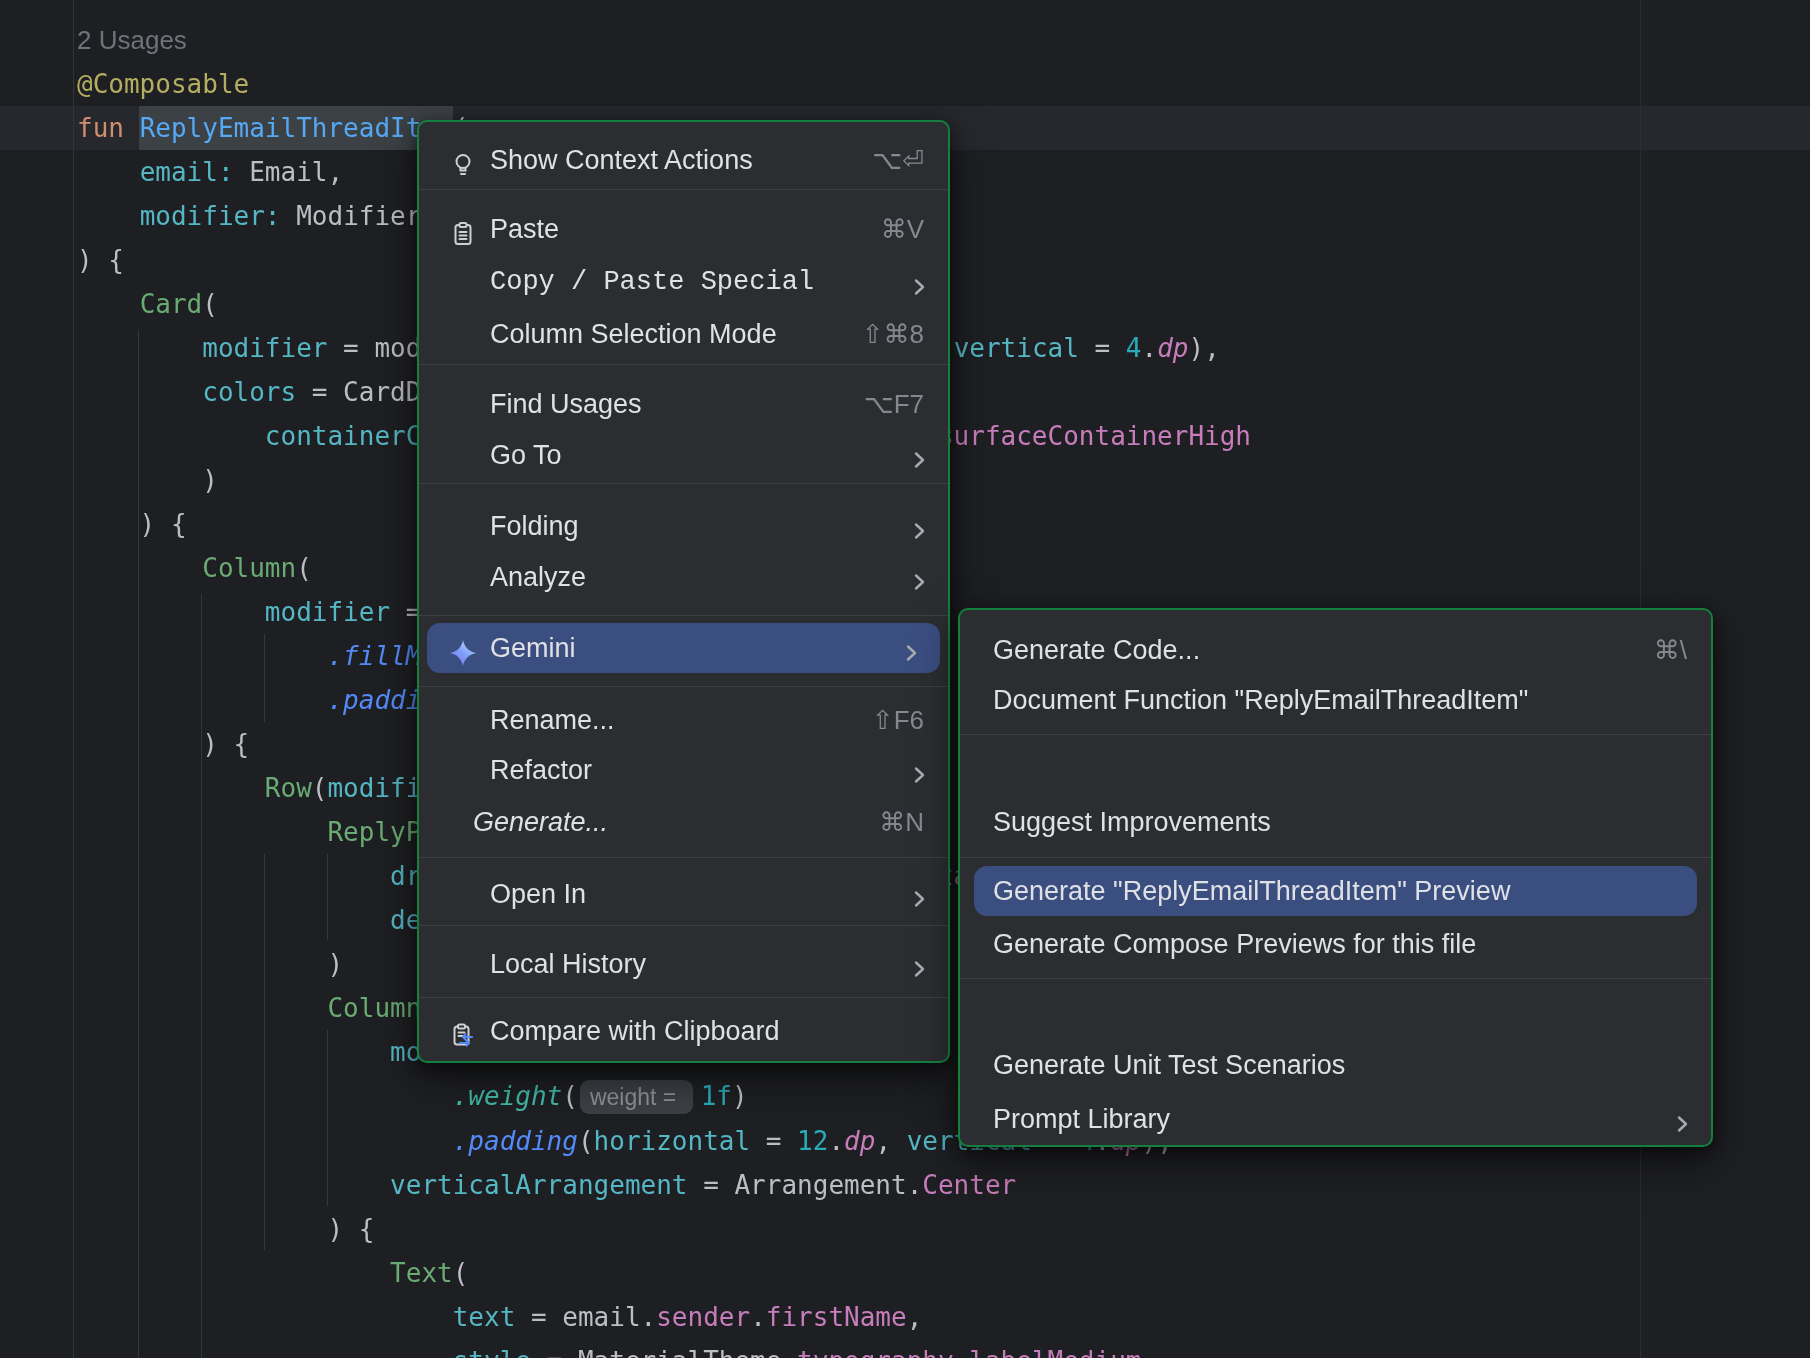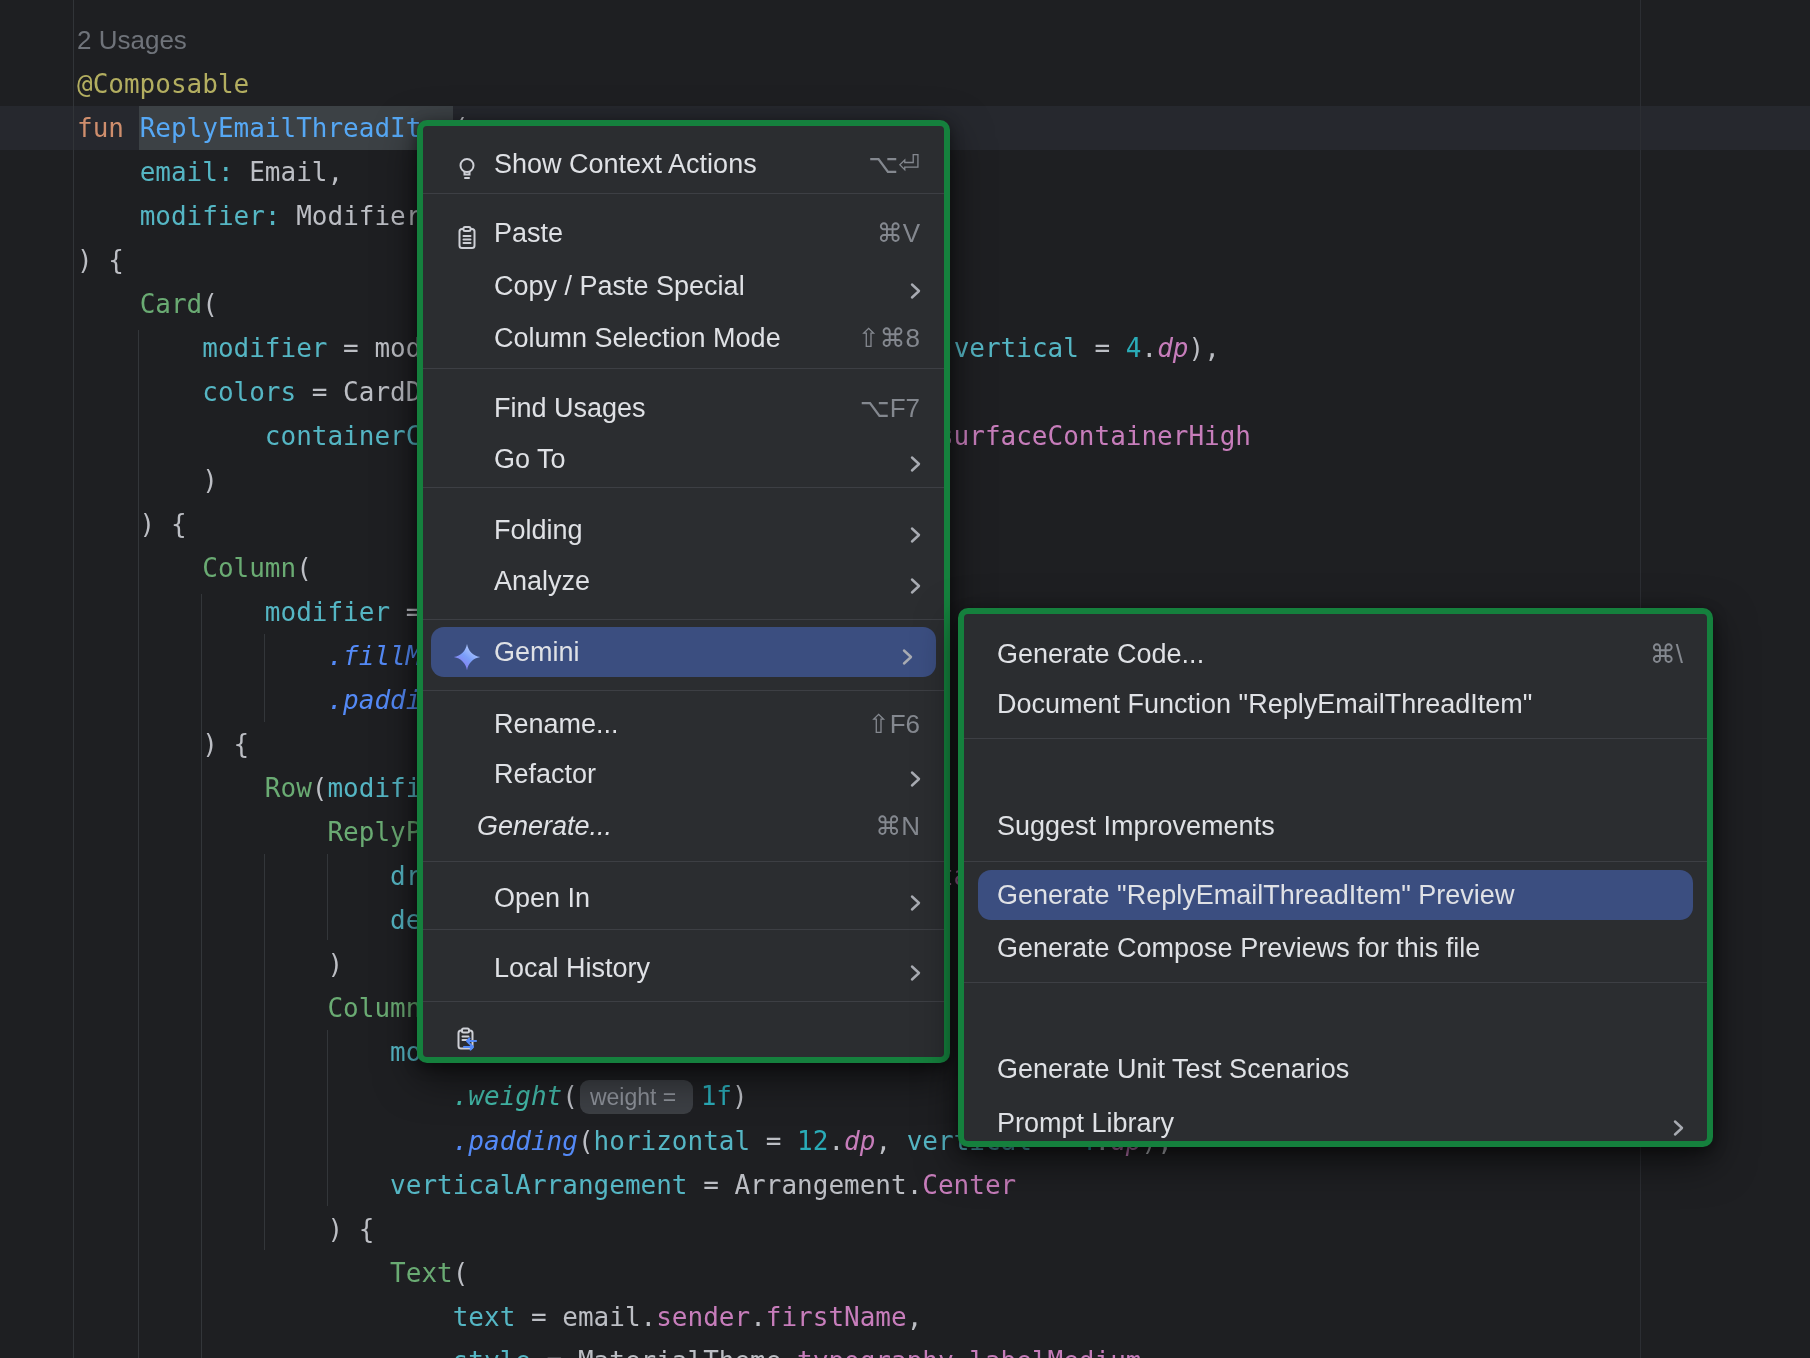--- a/index.html
+++ b/index.html
@@ -32,21 +32,21 @@
   .c-call{color:#6AAB73}
   .c-txt{color:#BCBEC4}
   .c-hint{color:#6F737A;font-family:"Liberation Sans",sans-serif;font-size:26px}
   .inlay{
     background:#3C3F44;color:#8C9098;border-radius:9px;
     font-family:"Liberation Sans",sans-serif;font-size:23px;font-style:normal;
     padding:4px 10px;margin:0 8px 0 2px;
   }
   
   .popup{
-    position:absolute;background:#2B2D30;border:6px solid #15803d;border-radius:10px;
+    position:absolute;background:#2B2D30;border:2px solid #15803d;border-radius:10px;
     box-shadow:0 14px 40px rgba(0,0,0,.55), 0 4px 14px rgba(0,0,0,.4);
     box-sizing:border-box;
   }
   #context-menu{left:417px;top:120px;width:533px;height:943px;}
   #gemini-submenu{left:958px;top:608px;width:755px;height:539px;}
   .menu-item{
     position:absolute;left:0;right:0;height:52px;line-height:52px;
     color:#DFE1E5;font-size:27px;cursor:default;
   }
   .menu-item.sel{background:#3B4E80;border-radius:13px;}
@@ -120,21 +120,21 @@
     <div class="menu-item" style="top: 81px;">
       <span class="mi-icon" style="left: 29px;"><svg viewBox="0 0 30 30" fill="none" stroke="#CED0D6" stroke-width="2" stroke-linecap="round" stroke-linejoin="round">
           <rect x="7.5" y="6" width="15" height="19" rx="2.5"></rect>
           <rect x="11.5" y="4" width="7" height="4" rx="1.5" fill="#2B2D30"></rect>
           <path d="M11.5 13 H18.5 M11.5 16.5 H18.5 M11.5 20 H18.5"></path>
         </svg></span>
       <span class="menu-label" style="left: 71px;">Paste</span>
       <span class="menu-shortcut">⌘V</span>
     </div>
     <div class="menu-item" style="top: 134px;">
-      <span class="menu-label" style="left: 71px;">Copy / Paste Special</span>
+      <span class="menu-label" style="left: 71px; font-family: Liberation Mono, monospace;">Copy / Paste Special</span>
       <span class="mi-chevron"><svg viewBox="0 0 30 30" fill="none" stroke="#A8ABB2" stroke-width="2.4" stroke-linecap="round" stroke-linejoin="round">
           <path d="M12 8.5 L19 15 L12 21.5"></path>
         </svg></span>
     </div>
     <div class="menu-item" style="top: 186px;">
       <span class="menu-label" style="left: 71px;">Column Selection Mode</span>
       <span class="menu-shortcut">⇧⌘8</span>
     </div>
     <div class="menu-sep" style="top: 242px;"></div>
     <div class="menu-item" style="top: 256px;">
@@ -208,20 +208,21 @@
     </div>
     <div class="menu-sep" style="top: 875px;"></div>
     <div class="menu-item" style="top: 883px;">
       <span class="mi-icon" style="left: 29px;"><svg viewBox="0 0 30 30" fill="none" stroke-linecap="round" stroke-linejoin="round">
           <rect x="6.5" y="5.5" width="14" height="18" rx="2.5" stroke="#CED0D6" stroke-width="2"></rect>
           <rect x="10" y="3.5" width="7" height="4" rx="1.5" fill="#2B2D30" stroke="#CED0D6" stroke-width="2"></rect>
           <path d="M10.5 11.5 H16.5 M10.5 15 H15" stroke="#CED0D6" stroke-width="2"></path>
           <path d="M24 16 H15 M17.5 13.5 L15 16 L17.5 18.5" stroke="#548AF7" stroke-width="2.2"></path>
           <path d="M12 22 H21 M18.5 19.5 L21 22 L18.5 24.5" stroke="#548AF7" stroke-width="2.2"></path>
         </svg></span>
+      <span class="menu-label" style="left: 71px;">Compare with Clipboard</span>
     </div>
   </div>
 <div id="gemini-submenu" class="popup">
     <div class="menu-item" style="top: 14px;">
       <span class="menu-label" style="left: 33px;">Generate Code...</span>
       <span class="menu-shortcut">⌘\</span>
     </div>
     <div class="menu-item" style="top: 64px;">
       <span class="menu-label" style="left: 33px;">Document Function "ReplyEmailThreadItem"</span>
     </div>

